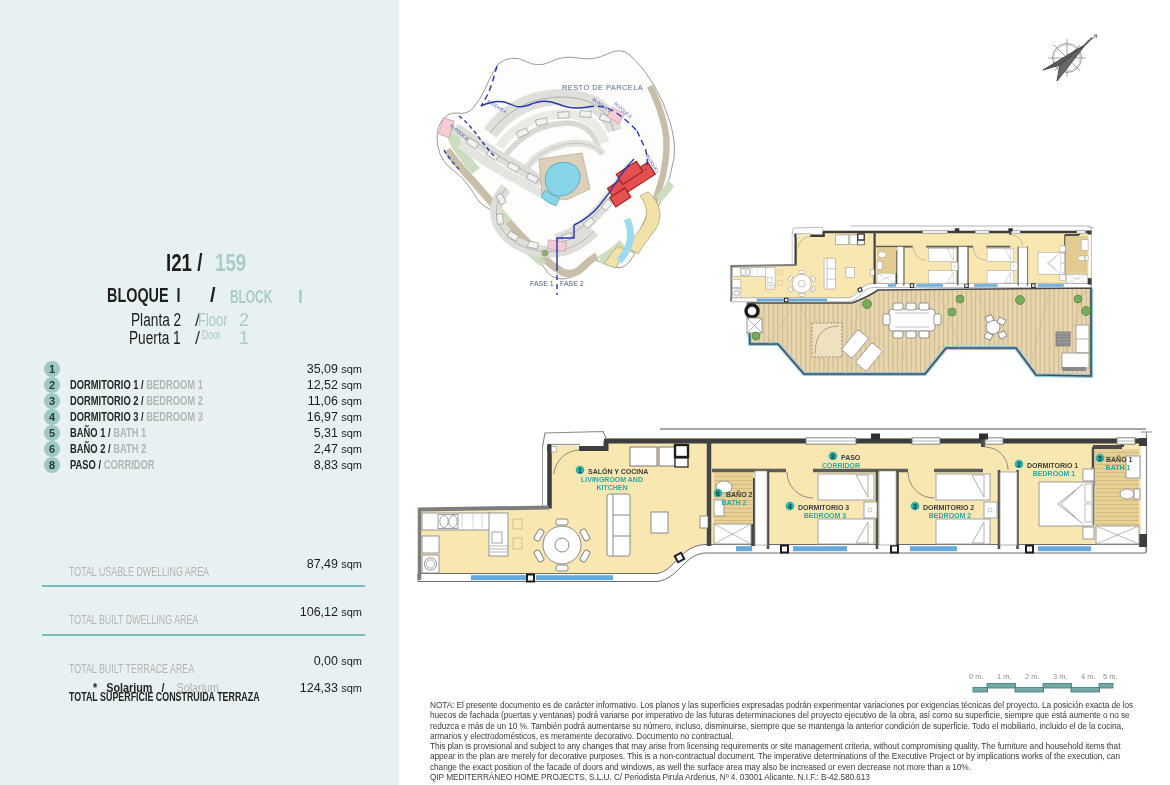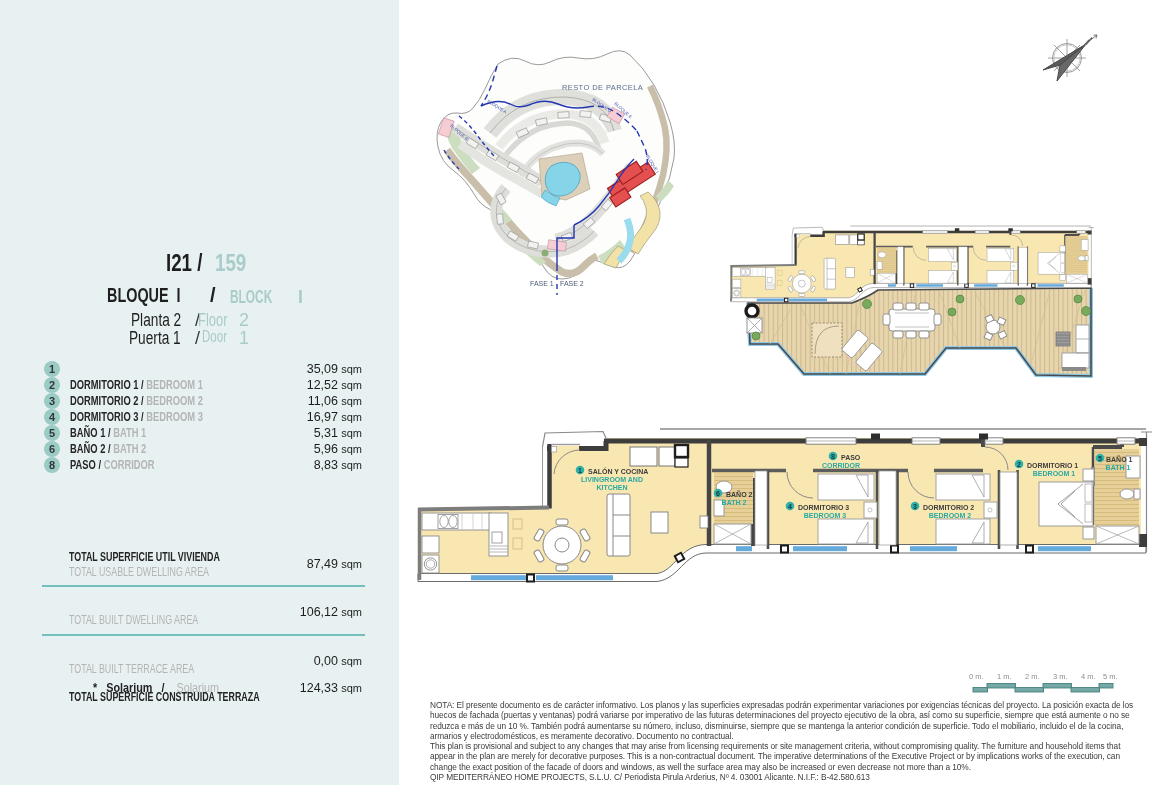--- a/index.html
+++ b/index.html
@@ -31,21 +31,21 @@
 <div class="tt dk" style="left:107px;top:284px;font-size:20px;font-weight:bold;"><span class="cx" style="transform:scaleX(0.72);">BLOQUE&nbsp; I</span></div>
 <div class="tt dk" style="left:210px;top:284px;font-size:20px;font-weight:bold;">/</div>
 <div class="tt" style="left:230px;top:287px;font-size:17.5px;font-weight:bold;color:#a9cbca;"><span class="cx" style="transform:scaleX(0.68);">BLOCK</span></div>
 <div class="tt" style="left:298px;top:287px;font-size:17.5px;font-weight:bold;color:#a9cbca;">I</div>
 <div class="tt dk" style="left:131px;top:310px;font-size:18px;"><span class="cx" style="transform:scaleX(0.76);">Planta 2</span></div>
 <div class="tt" style="left:195px;top:310px;font-size:18px;color:#3a3a3a;">/</div>
 <div class="tt" style="left:198px;top:310px;font-size:18px;color:#a9cbca;"><span class="cx" style="transform:scaleX(0.72);">Floor</span></div>
 <div class="tt" style="left:239px;top:310px;font-size:18px;color:#a9cbca;">2</div>
 <div class="tt dk" style="left:129px;top:328px;font-size:18px;"><span class="cx" style="transform:scaleX(0.76);">Puerta 1</span></div>
 <div class="tt" style="left:195px;top:328px;font-size:18px;color:#3a3a3a;">/</div>
-<div class="tt" style="left:202px;top:328px;font-size:16px;color:#a9cbca;"><span class="cx" style="transform:scaleX(0.72);">Door</span></div>
+<div class="tt" style="left:202px;top:328px;font-size:12px;color:#a9cbca;"><span class="cx" style="transform:scaleX(0.72);">Door</span></div>
 <div class="tt" style="left:239px;top:328px;font-size:18px;color:#a9cbca;">1</div>
 
 <div class="row" style="top:361px;">
       <span class="circ">1</span>
       <span class="v">35,09</span>
       <span class="u">sqm</span>
     </div>
 <div class="row" style="top:377px;">
       <span class="circ">2</span>
       <span class="nm"><span class="cx">DORMITORIO 1 / <i>BEDROOM 1</i></span></span>
@@ -66,33 +66,30 @@
     </div>
 <div class="row" style="top:425px;">
       <span class="circ">5</span>
       <span class="nm"><span class="cx">BAÑO 1 / <i>BATH 1</i></span></span>
       <span class="v">5,31</span>
       <span class="u">sqm</span>
     </div>
 <div class="row" style="top:441px;">
       <span class="circ">6</span>
       <span class="nm"><span class="cx">BAÑO 2 / <i>BATH 2</i></span></span>
-      <span class="v">5,96</span>
+      <span class="v">2,47</span>
       <span class="u">sqm</span>
     </div>
 <div class="row" style="top:457px;">
       <span class="circ">8</span>
       <span class="nm"><span class="cx">PASO / <i>CORRIDOR</i></span></span>
       <span class="v">8,83</span>
       <span class="u">sqm</span>
     </div>
 
-<div class="row tot" style="top:549px;">
-      <span class="nm b" style="left:69px;"><span class="cx">TOTAL SUPERFICIE UTIL VIVIENDA</span></span>
-    </div>
 <div class="row tot" style="top:564px;">
       <span class="nm g" style="left:69px;font-weight:normal;"><span class="cx">TOTAL USABLE DWELLING AREA</span></span>
       <span class="v" style="top:-7px;">87,49</span>
       <span class="u" style="top:-6px;">sqm</span>
     </div>
 <div class="hr" style="top:585px;"></div>
 
 <div class="row tot" style="top:612px;">
       <span class="nm g" style="left:69px;font-weight:normal;"><span class="cx">TOTAL BUILT DWELLING AREA</span></span>
       <span class="v" style="top:-7px;">106,12</span>

